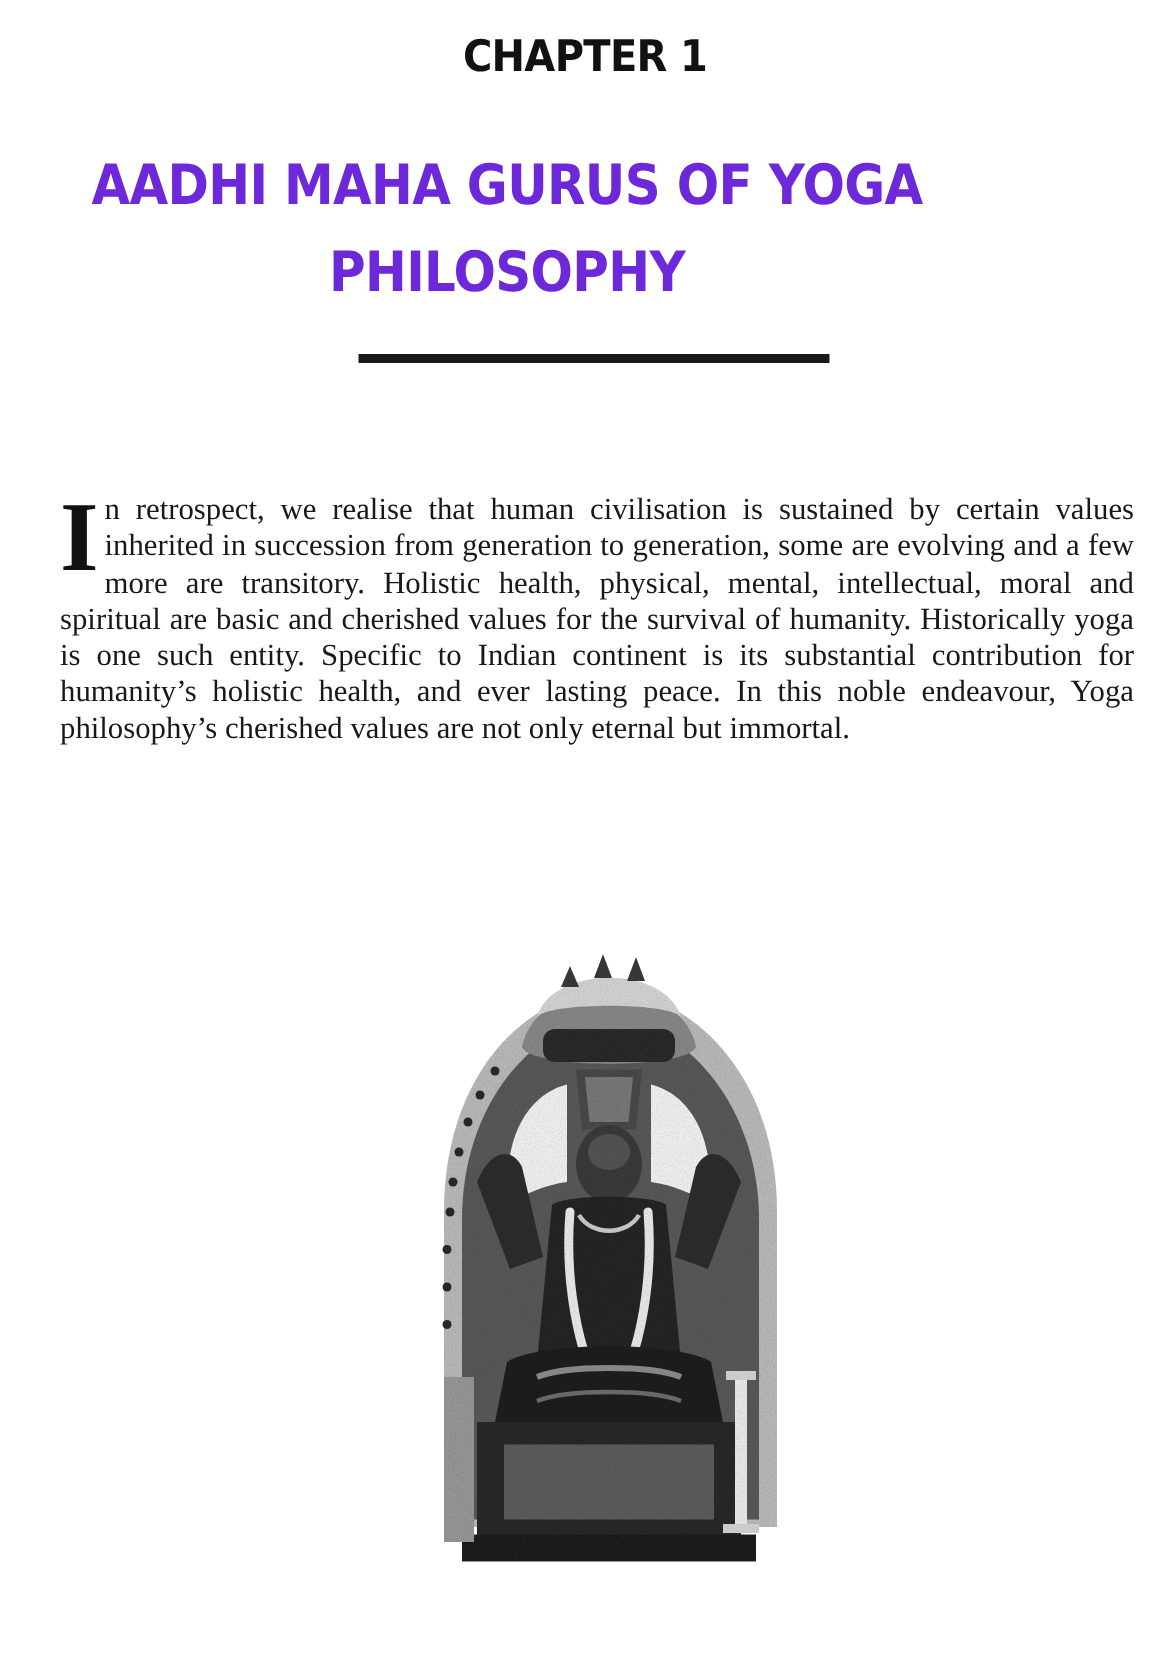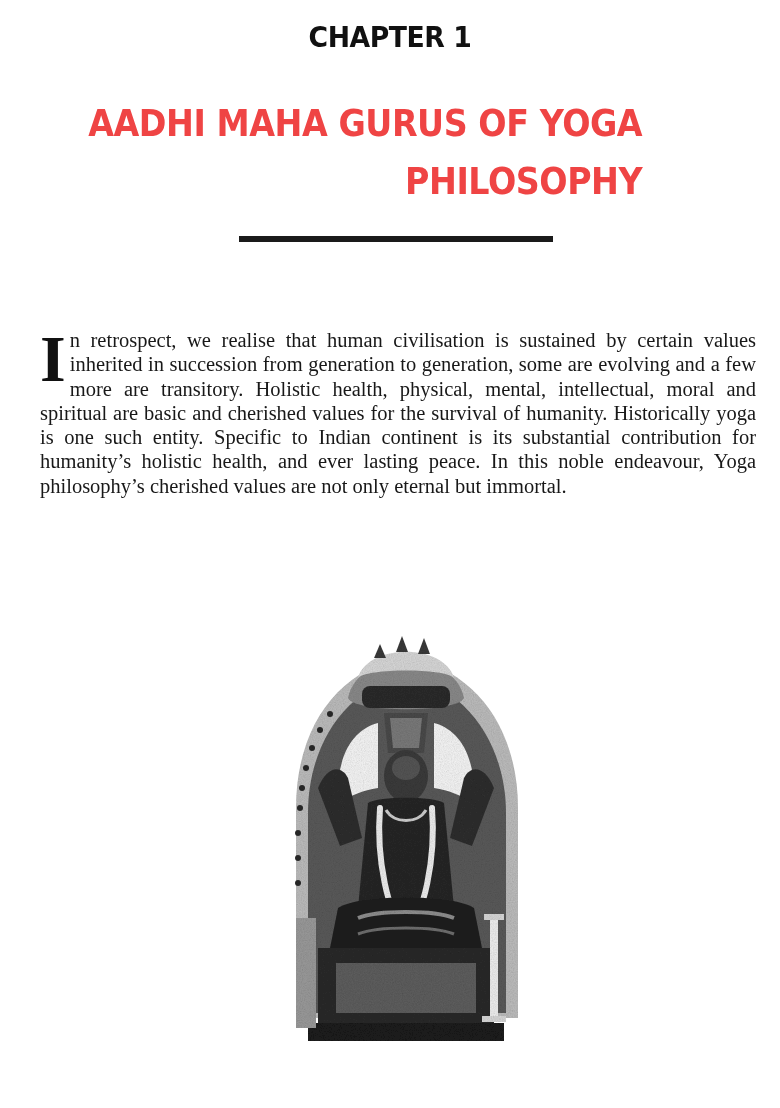--- a/index.html
+++ b/index.html
@@ -26,27 +26,27 @@
     letter-spacing: -0.5px;
     color: #111;
     transform: scaleX(0.92);
     transform-origin: center;
   }
   .chapter-title {
     position: absolute;
     top: 95px;
     left: 0;
     width: 676px;
-    text-align: right;
+    text-align: center;
     font-family: "DejaVu Sans", sans-serif;
     font-weight: bold;
     font-size: 37px;
     line-height: 58px;
     letter-spacing: -0.5px;
-    color: #ef4444;
+    color: #6d28d9;
   }
   .chapter-title span {
     display: block;
     transform: scaleX(0.9);
     transform-origin: center;
   }
   .title-rule {
     position: absolute;
     top: 236px;
     left: 239px;

